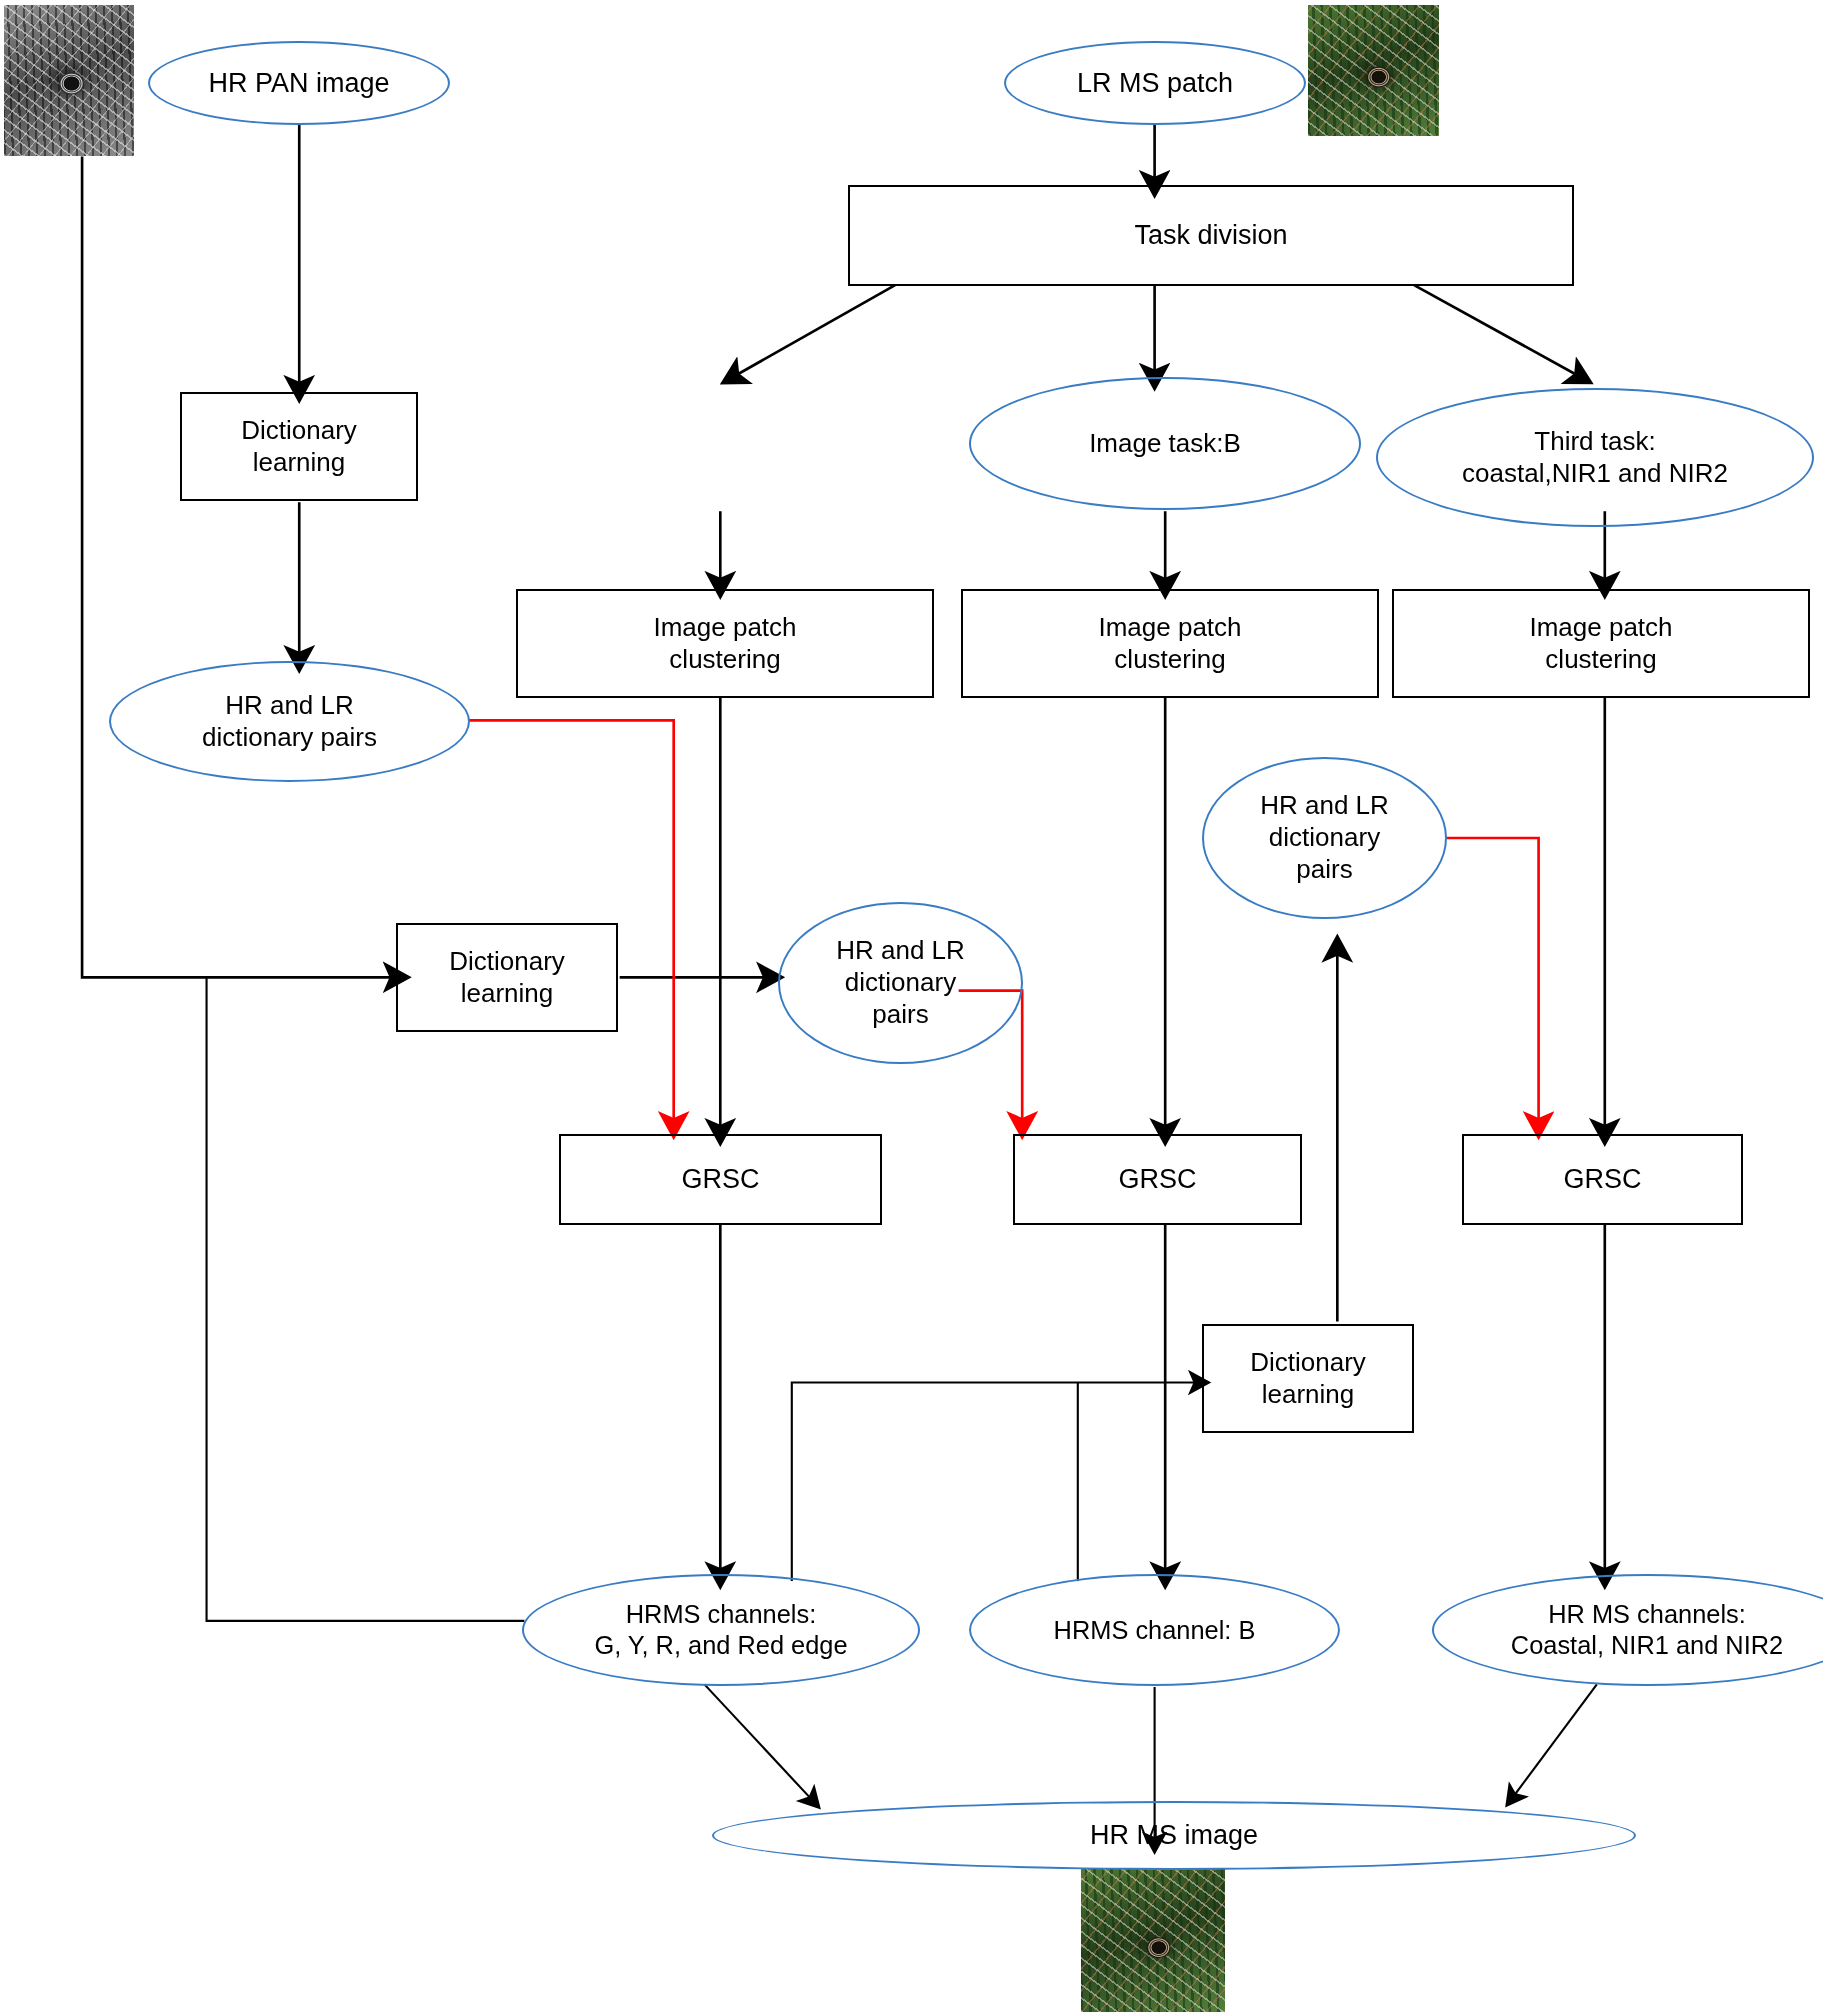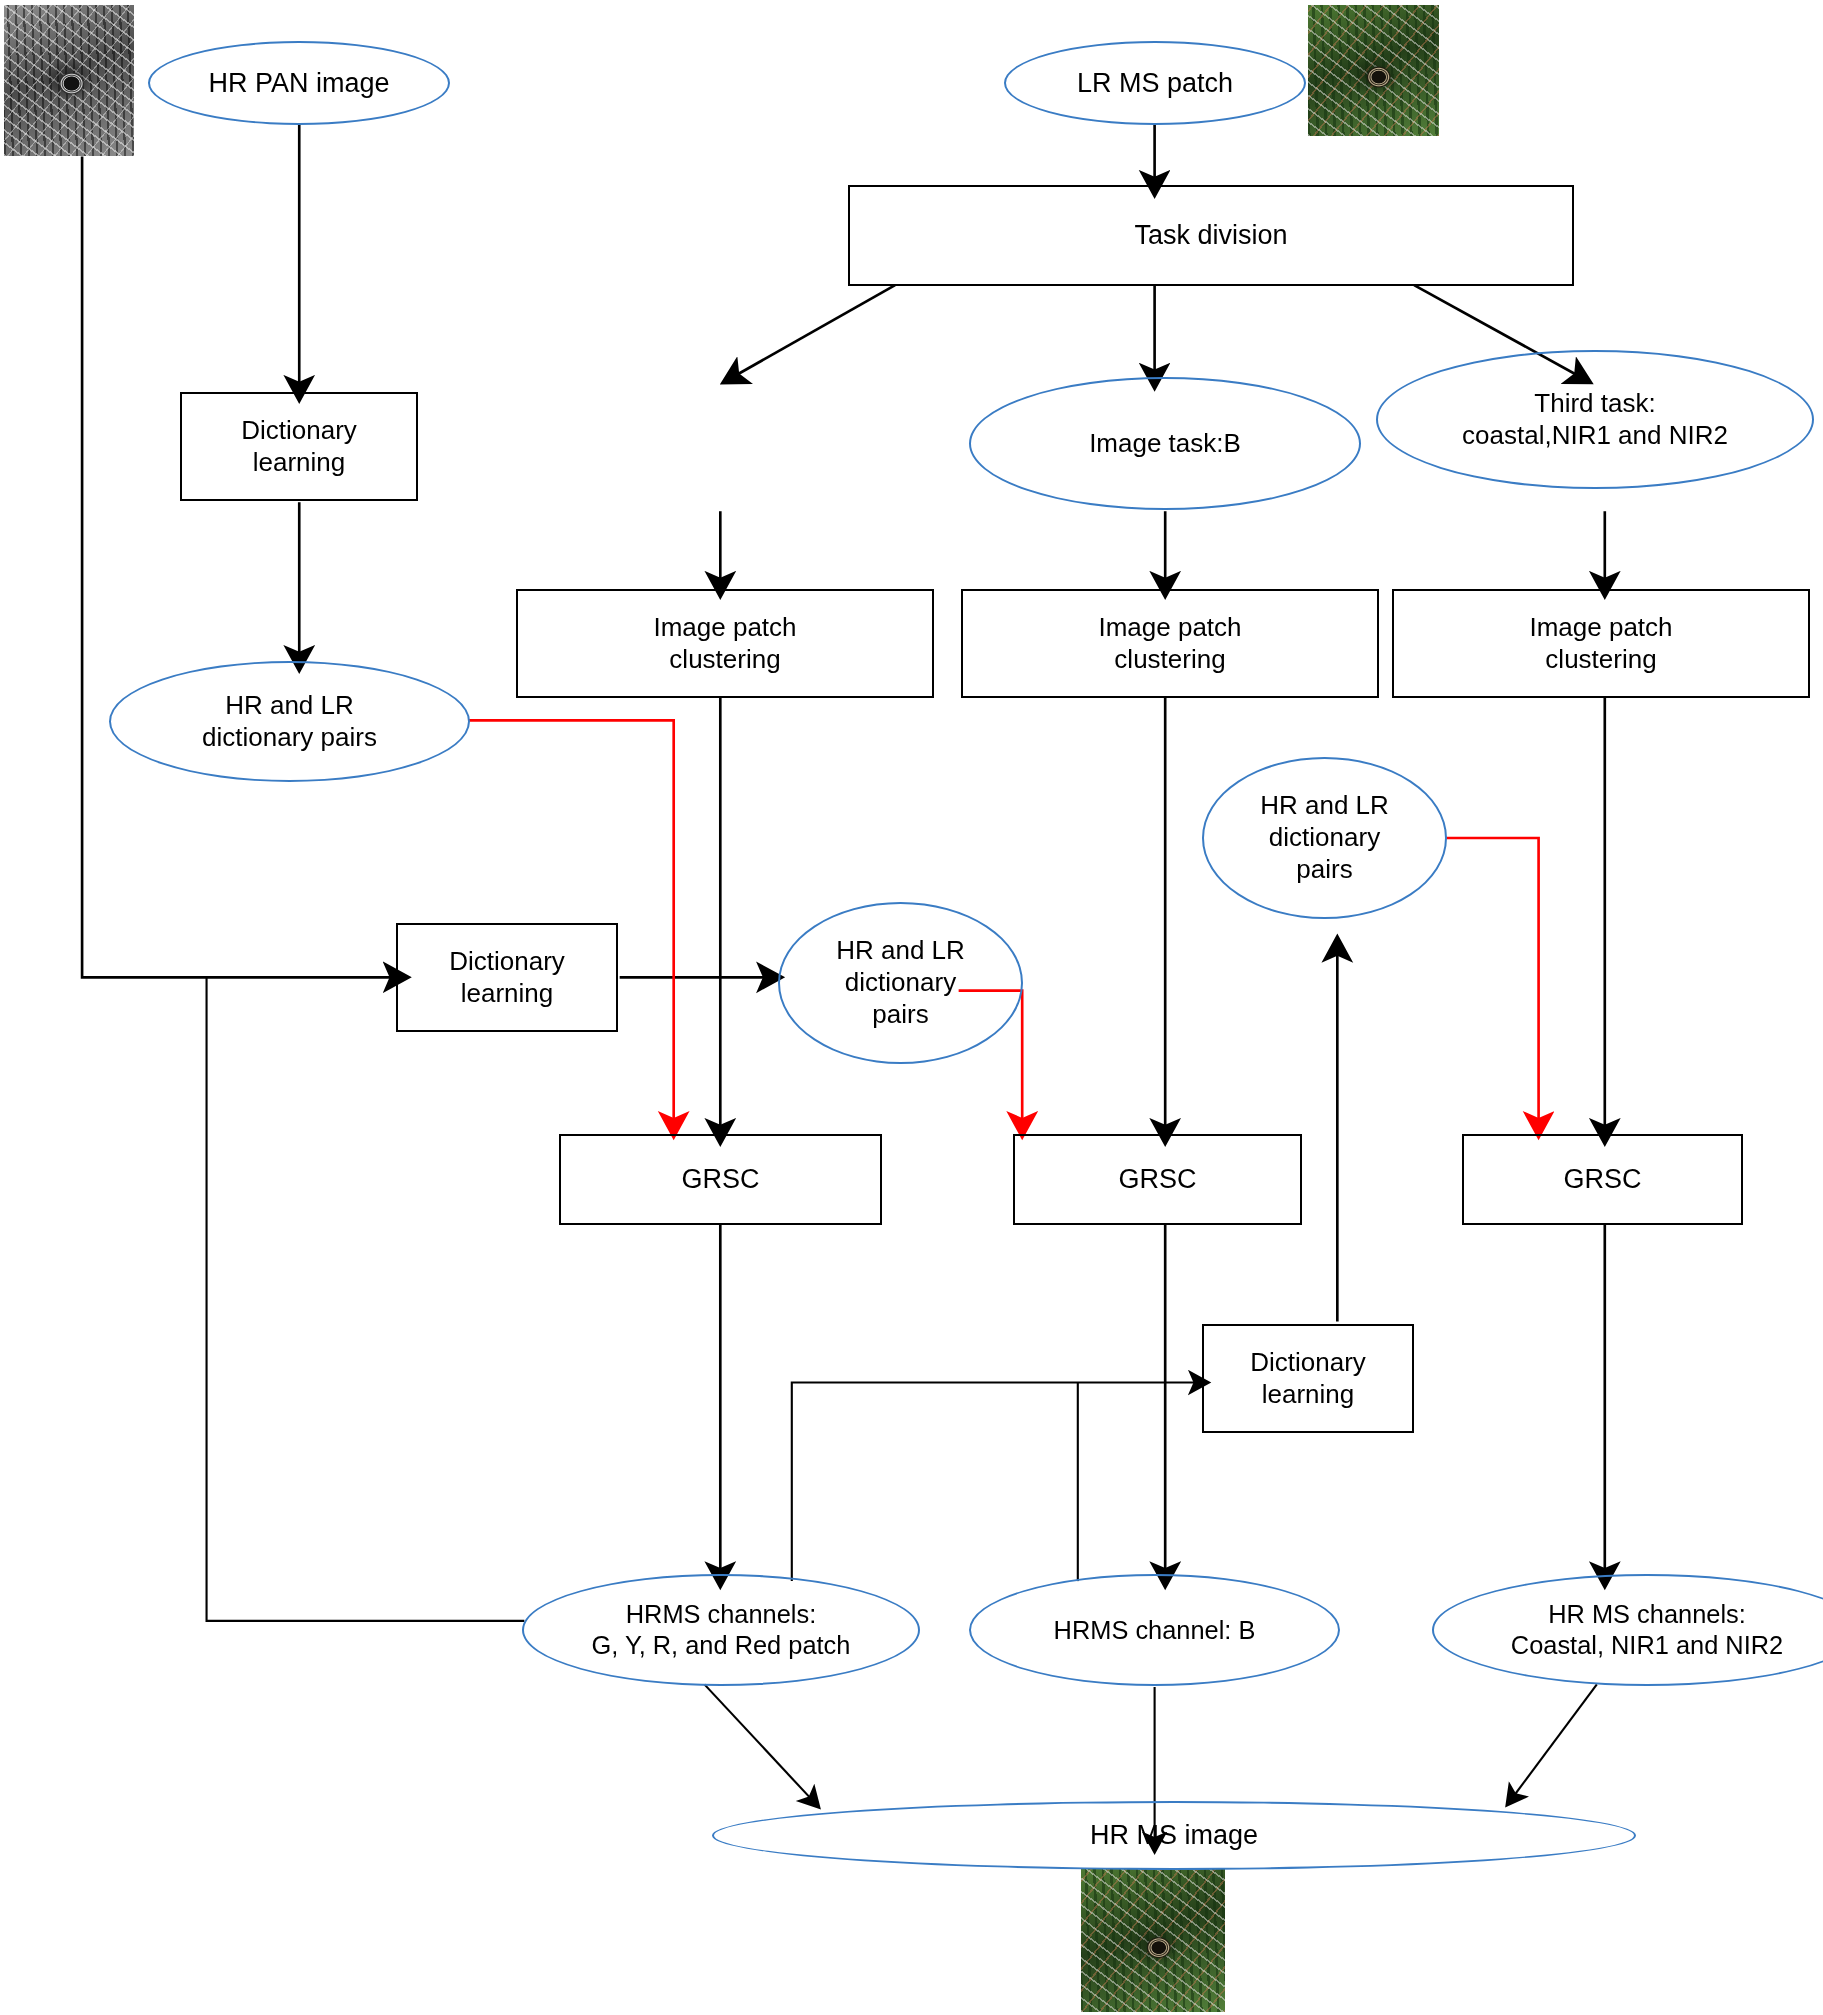--- a/index.html
+++ b/index.html
@@ -150,21 +150,21 @@
 
   <div class="node rect" style="left:848px; top:185px; width:726px; height:101px; font-size:27px;">
     <span class="node-label">Task division</span>
   </div>
 
 
   <div class="node ellipse" style="left:969px; top:377px; width:392px; height:133px; font-size:26px;">
     <span class="node-label">Image task:B</span>
   </div>
 
-  <div class="node ellipse" style="left:1376px; top:350px; width:438px; height:139px; font-size:26px;">
+  <div class="node ellipse" style="left:1376px; top:388px; width:438px; height:139px; font-size:26px;">
     <span class="node-label">Third task:
 coastal,NIR1 and NIR2</span>
   </div>
 
   <div class="node rect" style="left:180px; top:392px; width:238px; height:109px; font-size:26px;">
     <span class="node-label">Dictionary
 learning</span>
   </div>
 
   <div class="node ellipse" style="left:109px; top:661px; width:361px; height:121px; font-size:26px;">
@@ -216,21 +216,21 @@
     <span class="node-label">GRSC</span>
   </div>
 
   <div class="node rect" style="left:1202px; top:1324px; width:212px; height:109px; font-size:26px;">
     <span class="node-label">Dictionary
 learning</span>
   </div>
 
   <div class="node ellipse" style="left:522px; top:1574px; width:398px; height:112px; font-size:25.4px;">
     <span class="node-label">HRMS channels:
-G, Y, R,  and Red patch</span>
+G, Y, R,  and Red edge</span>
   </div>
 
   <div class="node ellipse" style="left:969px; top:1574px; width:371px; height:112px; font-size:25.4px;">
     <span class="node-label">HRMS channel: B</span>
   </div>
 
   <div class="node ellipse" style="left:1432px; top:1574px; width:430px; height:112px; font-size:25.4px;">
     <span class="node-label">HR MS channels:
 Coastal, NIR1 and NIR2</span>
   </div>

